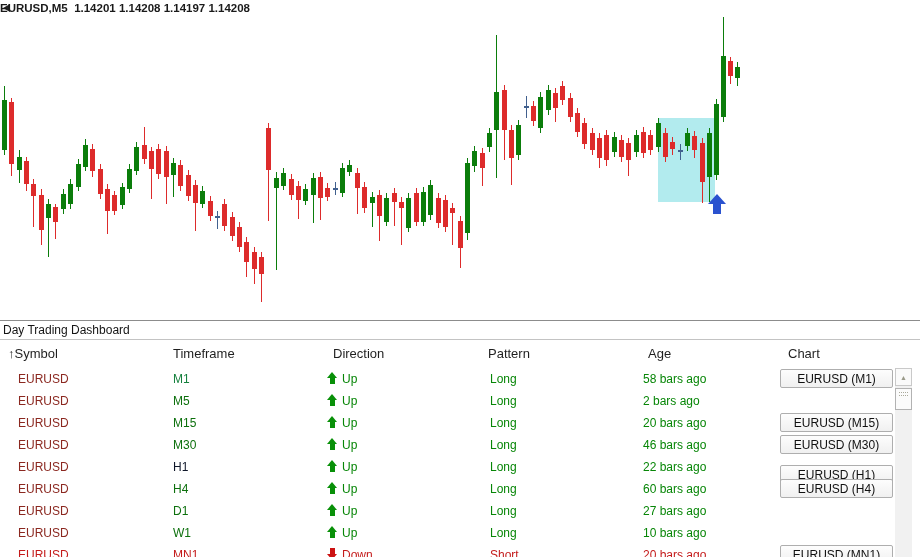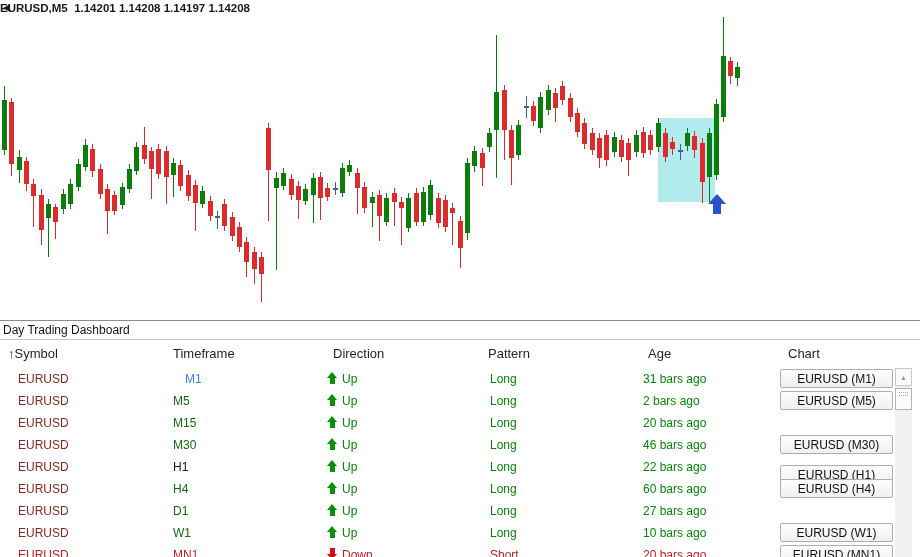--- a/index.html
+++ b/index.html
@@ -282,40 +282,40 @@
       <span class="header-cell" style="left: 8px;">↑Symbol</span>
       <span class="header-cell" style="left: 173px;">Timeframe</span>
       <span class="header-cell" style="left: 333px;">Direction</span>
       <span class="header-cell" style="left: 488px;">Pattern</span>
       <span class="header-cell" style="left: 648px;">Age</span>
       <span class="header-cell" style="left: 788px;">Chart</span>
     </div>
   <div id="rows-container">
       <div class="t-row" style="top: 0px;">
         <span class="cell" style="left: 18px; color: rgb(139, 40, 32);">EURUSD</span>
-        <span class="cell" style="left: 185px; color: #3b82f6;">M1</span>
-        <span class="cell" style="left: 327px; color: rgb(7, 134, 7);"><span class="thick-arrow up" style="color: rgb(8, 144, 8);"><span class="head"></span><span class="stem"></span></span>Up</span>
-        <span class="cell" style="left: 490px; color: rgb(7, 134, 7);">Long</span>
-        <span class="cell" style="left: 643px; color: rgb(7, 134, 7);">31 bars ago</span>
+        <span class="cell" style="left: 173px; color: #15803d;">M1</span>
+        <span class="cell" style="left: 327px; color: rgb(7, 134, 7);"><span class="thick-arrow up" style="color: rgb(8, 144, 8);"><span class="head"></span><span class="stem"></span></span>Up</span>
+        <span class="cell" style="left: 490px; color: rgb(7, 134, 7);">Long</span>
+        <span class="cell" style="left: 643px; color: rgb(7, 134, 7);">58 bars ago</span>
         <button class="chart-btn" style="top: 1px;">EURUSD (M1)</button>
       </div>
       <div class="t-row" style="top: 22px;">
         <span class="cell" style="left: 18px; color: rgb(139, 40, 32);">EURUSD</span>
         <span class="cell" style="left: 173px; color: rgb(13, 112, 13);">M5</span>
         <span class="cell" style="left: 327px; color: rgb(7, 134, 7);"><span class="thick-arrow up" style="color: rgb(8, 144, 8);"><span class="head"></span><span class="stem"></span></span>Up</span>
         <span class="cell" style="left: 490px; color: rgb(7, 134, 7);">Long</span>
         <span class="cell" style="left: 643px; color: rgb(7, 134, 7);">2 bars ago</span>
-        <button class="chart-btn" style="top: 1px;">EURUSD (M5)</button>
       </div>
       <div class="t-row" style="top: 44px;">
         <span class="cell" style="left: 18px; color: rgb(139, 40, 32);">EURUSD</span>
         <span class="cell" style="left: 173px; color: rgb(13, 112, 13);">M15</span>
         <span class="cell" style="left: 327px; color: rgb(7, 134, 7);"><span class="thick-arrow up" style="color: rgb(8, 144, 8);"><span class="head"></span><span class="stem"></span></span>Up</span>
         <span class="cell" style="left: 490px; color: rgb(7, 134, 7);">Long</span>
         <span class="cell" style="left: 643px; color: rgb(7, 134, 7);">20 bars ago</span>
+        <button class="chart-btn" style="top: 1px;">EURUSD (M15)</button>
       </div>
       <div class="t-row" style="top: 66px;">
         <span class="cell" style="left: 18px; color: rgb(139, 40, 32);">EURUSD</span>
         <span class="cell" style="left: 173px; color: rgb(13, 112, 13);">M30</span>
         <span class="cell" style="left: 327px; color: rgb(7, 134, 7);"><span class="thick-arrow up" style="color: rgb(8, 144, 8);"><span class="head"></span><span class="stem"></span></span>Up</span>
         <span class="cell" style="left: 490px; color: rgb(7, 134, 7);">Long</span>
         <span class="cell" style="left: 643px; color: rgb(7, 134, 7);">46 bars ago</span>
         <button class="chart-btn" style="top: 1px;">EURUSD (M30)</button>
       </div>
       <div class="t-row" style="top: 88px;">
@@ -340,21 +340,20 @@
         <span class="cell" style="left: 327px; color: rgb(7, 134, 7);"><span class="thick-arrow up" style="color: rgb(8, 144, 8);"><span class="head"></span><span class="stem"></span></span>Up</span>
         <span class="cell" style="left: 490px; color: rgb(7, 134, 7);">Long</span>
         <span class="cell" style="left: 643px; color: rgb(7, 134, 7);">27 bars ago</span>
       </div>
       <div class="t-row" style="top: 154px;">
         <span class="cell" style="left: 18px; color: rgb(139, 40, 32);">EURUSD</span>
         <span class="cell" style="left: 173px; color: rgb(13, 112, 13);">W1</span>
         <span class="cell" style="left: 327px; color: rgb(7, 134, 7);"><span class="thick-arrow up" style="color: rgb(8, 144, 8);"><span class="head"></span><span class="stem"></span></span>Up</span>
         <span class="cell" style="left: 490px; color: rgb(7, 134, 7);">Long</span>
         <span class="cell" style="left: 643px; color: rgb(7, 134, 7);">10 bars ago</span>
-        <button class="chart-btn" style="top: 1px;">EURUSD (W1)</button>
       </div>
       <div class="t-row" style="top: 176px;">
         <span class="cell" style="left: 18px; color: rgb(196, 27, 27);">EURUSD</span>
         <span class="cell" style="left: 173px; color: rgb(196, 27, 27);">MN1</span>
         <span class="cell" style="left: 327px; color: rgb(196, 27, 27);"><span class="thick-arrow down" style="color: rgb(204, 18, 18);"><span class="head"></span><span class="stem"></span></span>Down</span>
         <span class="cell" style="left: 490px; color: rgb(196, 27, 27);">Short</span>
         <span class="cell" style="left: 643px; color: rgb(196, 27, 27);">20 bars ago</span>
         <button class="chart-btn" style="top: 1px;">EURUSD (MN1)</button>
       </div>
     </div>

